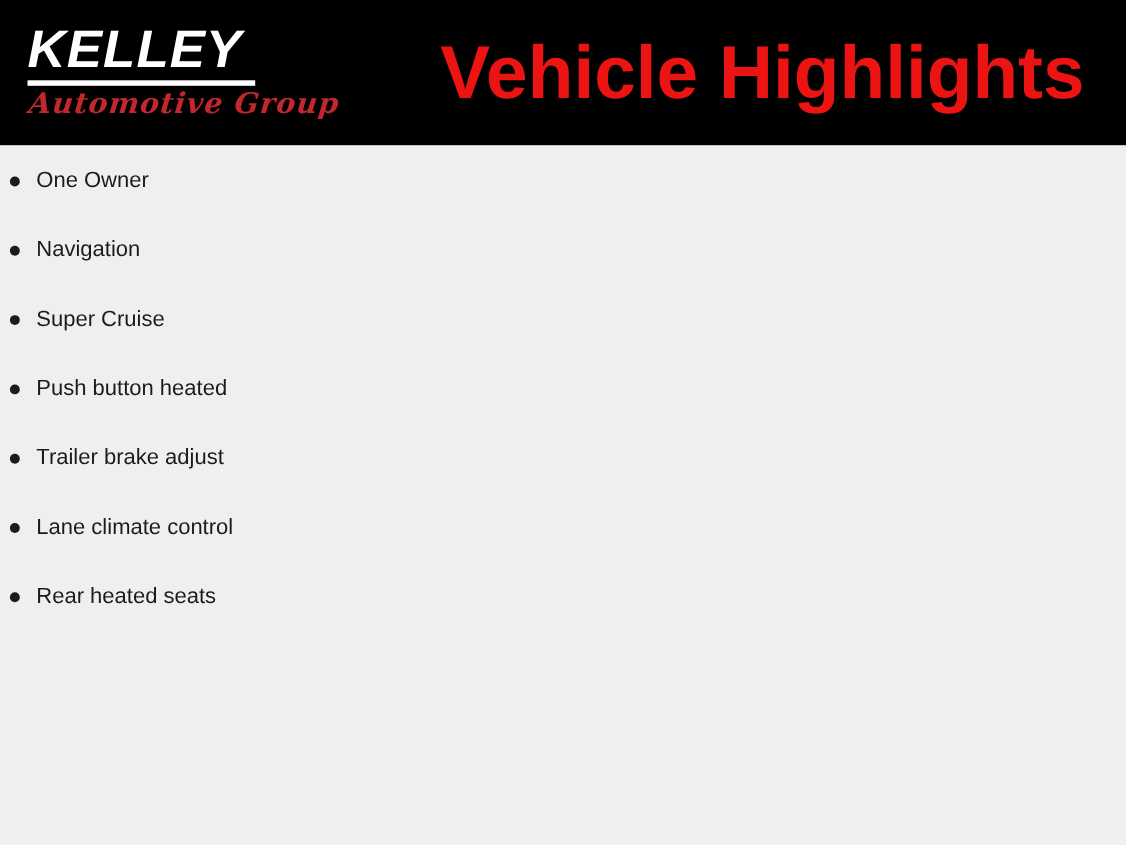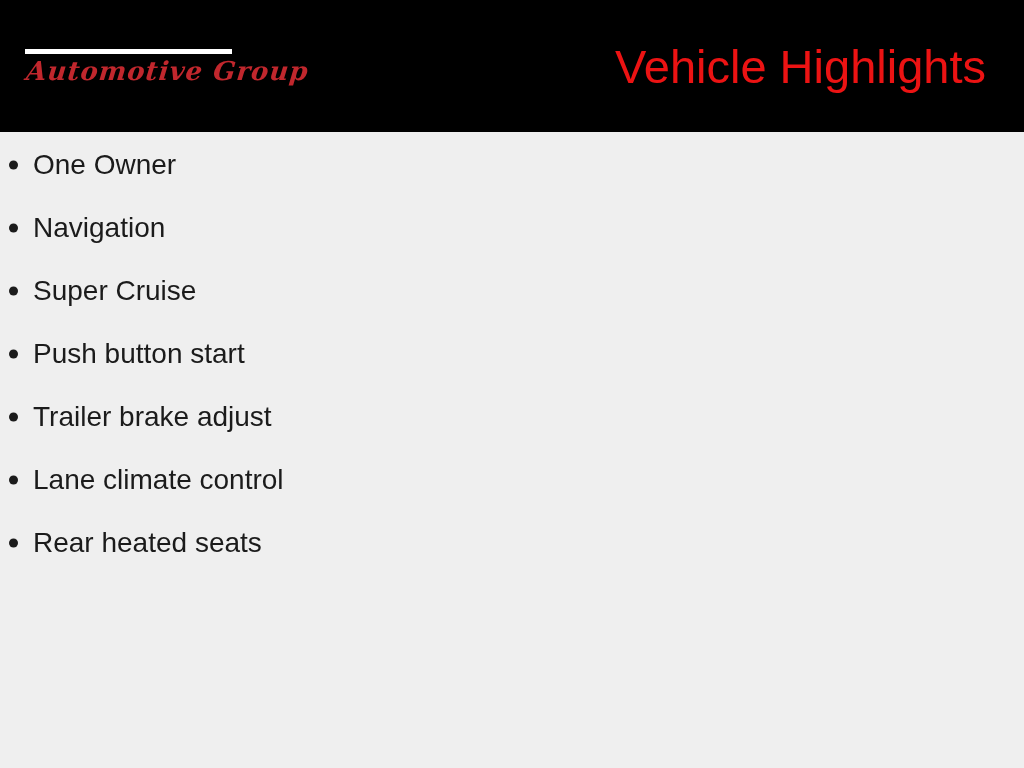--- a/index.html
+++ b/index.html
@@ -58,38 +58,38 @@
     color: var(--logo-red);
     margin-top: 3px;
     letter-spacing: 1px;
     transform: skewX(-6deg);
     transform-origin: left bottom;
     white-space: nowrap;
   }
   .title {
     margin: 0 38px 0 auto;
     font-family: "Liberation Sans", sans-serif;
-    font-weight: 400;
-    font-size: 47px;
+    font-weight: 700;
+    font-size: 68px;
     line-height: 1;
     color: var(--title-red);
     white-space: nowrap;
   }
 
   
   .content { padding: 1px 0 0 0; }
   .highlights {
     list-style: none;
     margin: 0;
     padding: 0;
   }
   .highlights li {
     position: relative;
     padding-left: 33px;
-    font-size: 28px;
+    font-size: 20px;
     line-height: 63px;
     color: var(--list-text);
     white-space: nowrap;
   }
   .highlights li::before {
     content: "";
     position: absolute;
     left: 9px;
     top: 50%;
     transform: translateY(-50%);
@@ -99,31 +99,32 @@
     background: var(--list-text);
   }
 </style>
 </head>
 <body>
 
 <div class="page">
 
   <header class="topbar">
     <div class="logo">
+      <div class="logo-name">KELLEY</div>
       <div class="logo-rule"></div>
       <div class="logo-tagline">Automotive Group</div>
     </div>
     <h1 class="title">Vehicle Highlights</h1>
   </header>
 
   <main class="content">
     <ul class="highlights">
         <li>One Owner</li>
         <li>Navigation</li>
         <li>Super Cruise</li>
-        <li>Push button start</li>
+        <li>Push button heated</li>
         <li>Trailer brake adjust</li>
         <li>Lane climate control</li>
         <li>Rear heated seats</li>
       </ul>
   </main>
 
 </div>
 
 </body></html>

